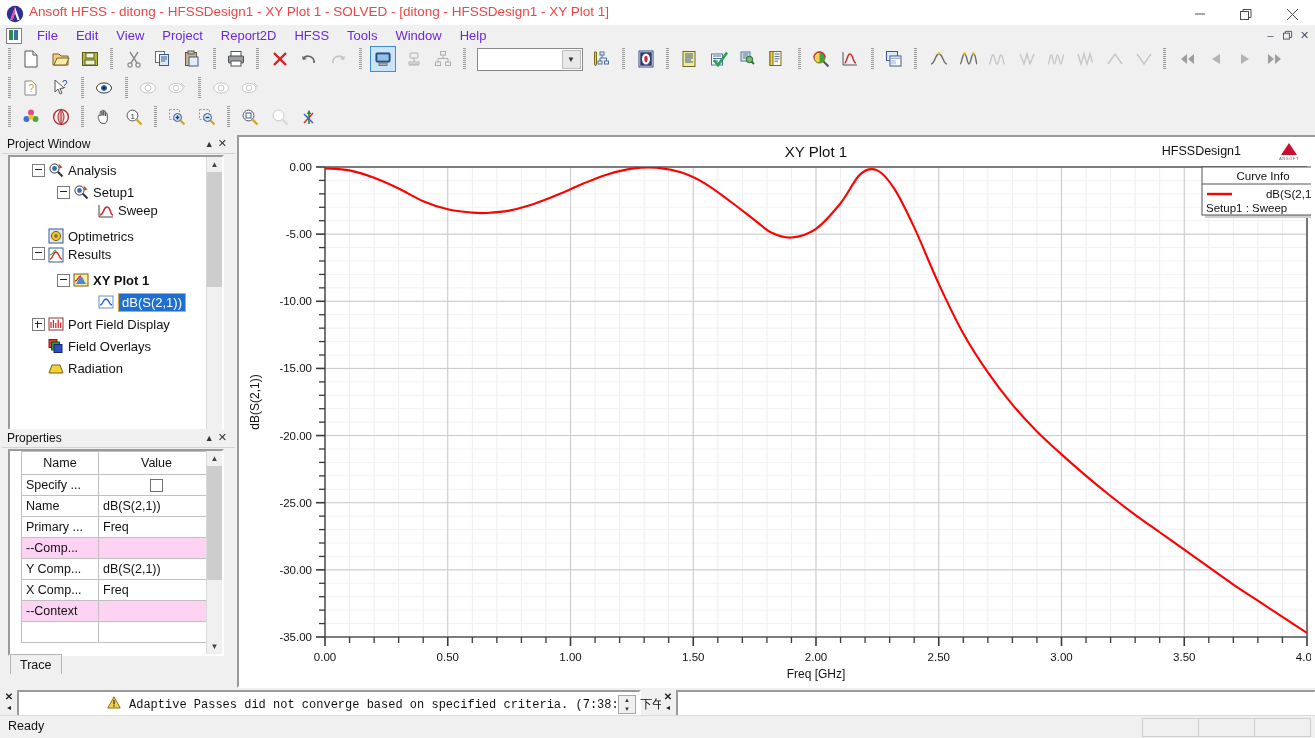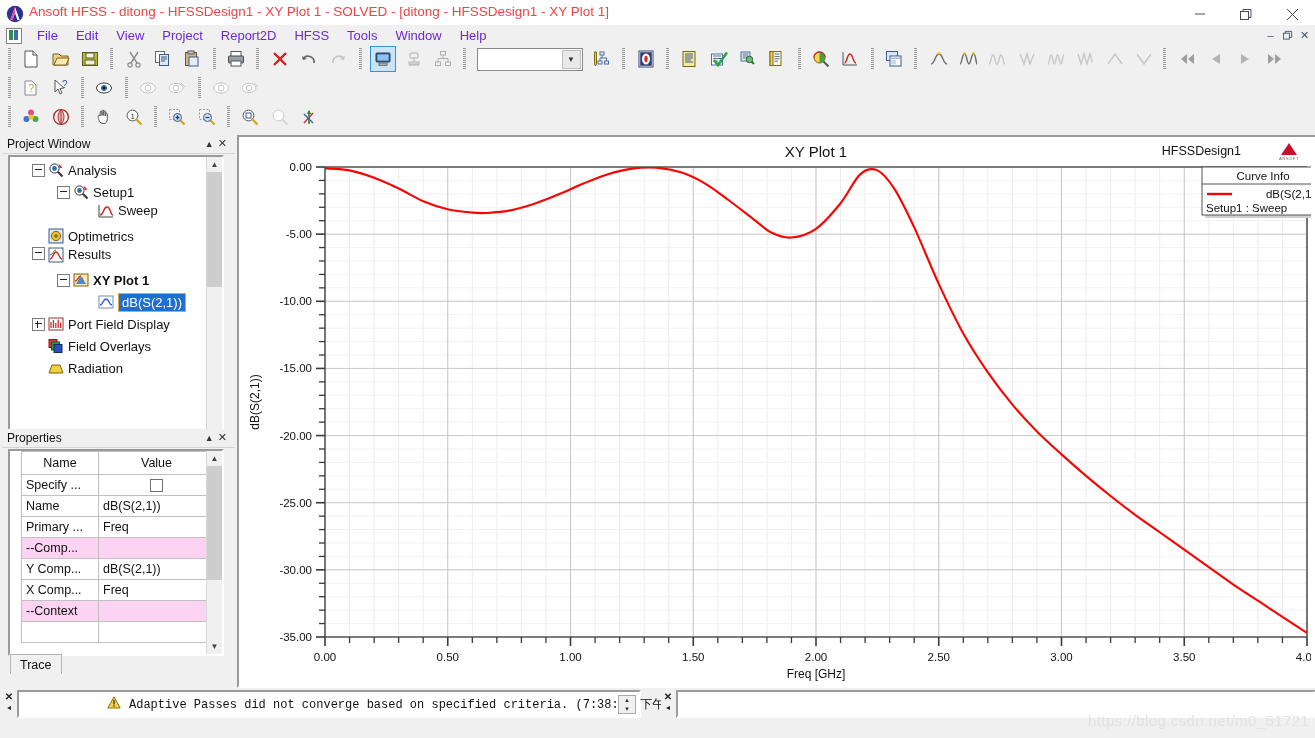--- a/index.html
+++ b/index.html
@@ -1002,14 +1002,20 @@
       <span class="x">✕</span>
       <span class="c">◂</span>
     </div>
     <div class="msgfield" style="left:15px;top:0;width:636px;height:24px;">
       <span class="msgtext" style="left:5px;top:4px;"></span>
     </div>
   </div>
 
   <span class="wmark" style="left:1088px;top:712px;">https://blog.csdn.net/m0_51721</span>
 
+  <div class="statusbar">
+    <span class="st">Ready</span>
+    <span class="seg" style="right:116px;width:55px"></span>
+    <span class="seg" style="right:60px;width:55px"></span>
+    <span class="seg" style="right:4px;width:55px"></span>
+  </div>
 
 </div>
 
 </body></html>

